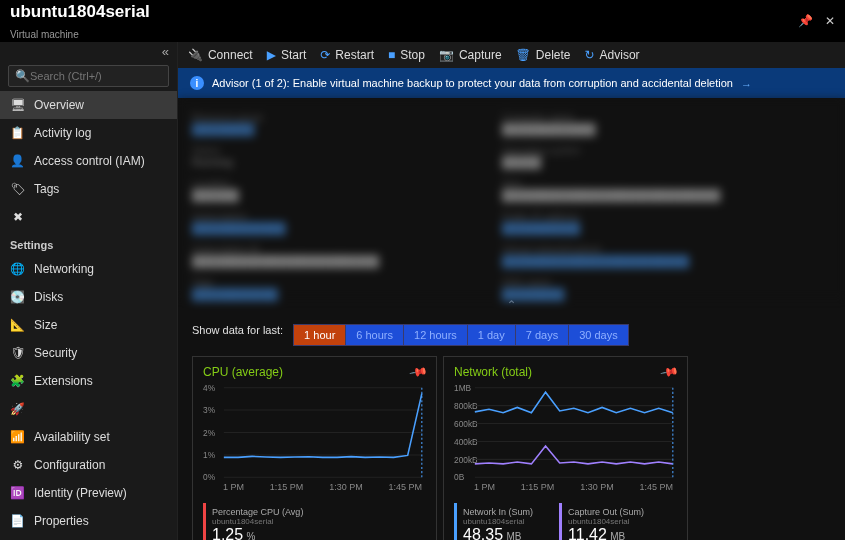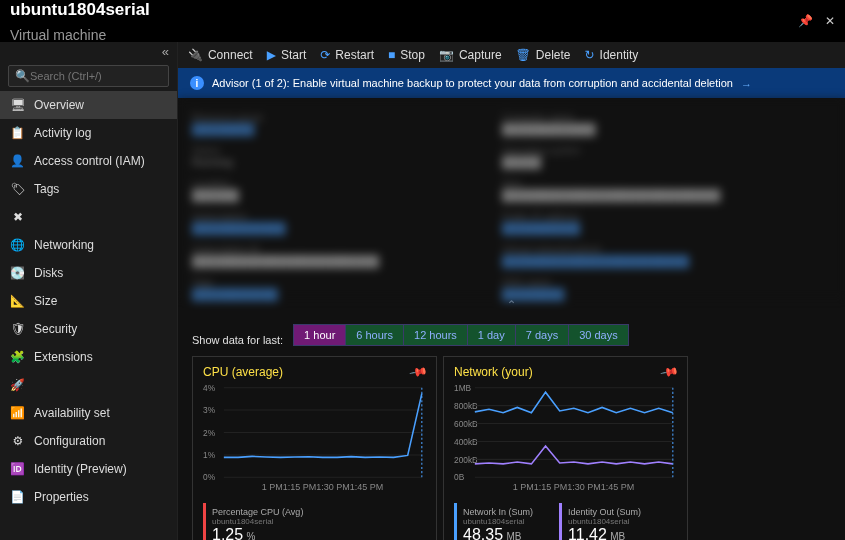--- a/index.html
+++ b/index.html
@@ -1,19 +1,19 @@
 <!DOCTYPE html>
 <html><head>
 <meta charset="utf-8">
 <style>
 *{box-sizing:border-box;margin:0;padding:0;font-family:"Segoe UI",Arial,sans-serif}
 body{background:#111;color:#e0e0e0;font-size:12px;width:845px;height:540px;overflow:hidden}
 .topbar{display:flex;align-items:center;padding:6px 10px;background:#000;height:42px}
 .topbar .title{font-size:17px;font-weight:600;color:#fff}
-.topbar .subtitle{font-size:14px;color:#999;margin-top:7px}
+.topbar .subtitle{font-size:10px;color:#999;margin-top:7px}
 .topbar .spacer{flex:1}
 .topbar .win-icon{color:#ccc;margin-left:12px;cursor:pointer}
 .main{display:flex;height:498px}
 .sidebar{width:178px;background:#1a1a1a;border-right:1px solid #222;display:flex;flex-direction:column}
 .search{margin:4px 8px;border:1px solid #444;background:#222;display:flex;align-items:center;padding:3px 6px;border-radius:2px}
 .search input{background:transparent;border:none;color:#999;font-size:11px;flex:1;outline:none}
 .collapse{text-align:right;padding:2px 8px;color:#aaa;font-size:13px}
 .nav{flex:1;overflow-y:auto}
 .nav-item{display:flex;align-items:center;padding:6px 10px;cursor:pointer;font-size:12px;color:#ddd}
 .nav-item.active{background:#3a3a3a}
@@ -25,32 +25,32 @@
 .toolbar .tbtn .ti{color:#4aa0ff;font-size:12px}
 .advisor{background:#0a3a7a;color:#fff;padding:8px 12px;font-size:11px;display:flex;align-items:center;gap:8px}
 .advisor .info-i{width:14px;height:14px;border-radius:50%;background:#3a8fff;display:flex;align-items:center;justify-content:center;font-size:10px;font-weight:bold;color:#fff}
 .details{padding:14px;background:#111;position:relative;height:200px;filter:blur(4px);opacity:0.5}
 .details .col{display:inline-block;width:48%;vertical-align:top}
 .details .row{margin-bottom:10px}
 .details .lbl{color:#888;font-size:10px}
 .details .val{color:#ddd;font-size:11px}
 .details .link{color:#4aa0ff}
 .chart-section{padding:8px 14px;background:#111}
-.range-row{display:flex;align-items:flex-end;gap:10px;font-size:11px;margin-bottom:10px}
+.range-row{display:flex;align-items:flex-start;gap:10px;font-size:11px;margin-bottom:10px}
 .range-btns{display:flex;border:1px solid #3a3a6a}
-.range-btn{padding:4px 10px;font-size:11px;background:#14532d;color:#8fb0ff;border-right:1px solid #3a3a6a;cursor:pointer}
+.range-btn{padding:4px 10px;font-size:11px;background:#1d4ed8;color:#8fb0ff;border-right:1px solid #3a3a6a;cursor:pointer}
 .range-btn:last-child{border-right:none}
-.range-btn.active{background:#701a75;color:#fff}
+.range-btn.active{background:#c2410c;color:#fff}
 .charts{display:flex;gap:6px}
 .chart-card{border:1px solid #333;background:#111;width:245px;padding:8px 10px;position:relative}
-.chart-title{font-size:12px;color:#fde047}
+.chart-title{font-size:12px;color:#84cc16}
 .pin{position:absolute;top:8px;right:10px;color:#ccc;transform:rotate(35deg)}
 .chart-area{height:95px;position:relative;margin-top:6px}
 .chart-area svg{width:100%;height:100%}
-.x-labels{display:flex;justify-content:center;font-size:9px;color:#888;padding:2px 4px 0 20px}
+.x-labels{display:flex;justify-content:space-between;font-size:9px;color:#888;padding:2px 4px 0 20px}
 .metric{display:flex;gap:24px;margin-top:11px;padding-top:4px;border-left:3px solid #ef4444;padding-left:6px}
 .metric-lbl{font-size:9px;color:#aaa}
 .metric-sub{font-size:8px;color:#777}
 .metric-val{font-size:16px;color:#fff;font-weight:400}
 .metric-unit{font-size:10px;color:#aaa}
 .sep{text-align:center;color:#666;margin:0 0 4px}
 </style>
 </head>
 <body>
 
@@ -84,20 +84,21 @@
           <span class="nav-icon">👤</span>
           <span>Access control (IAM)</span>
         </div>
         <div class="nav-item">
           <span class="nav-icon">🏷</span>
           <span>Tags</span>
         </div>
         <div class="nav-item">
           <span class="nav-icon">✖</span>
         </div>
+        <div class="nav-header">Settings</div>
         <div class="nav-item">
           <span class="nav-icon">🌐</span>
           <span>Networking</span>
         </div>
         <div class="nav-item">
           <span class="nav-icon">💽</span>
           <span>Disks</span>
         </div>
         <div class="nav-item">
           <span class="nav-icon">📐</span>
@@ -154,21 +155,21 @@
         <div class="tbtn">
           <span class="ti">📷</span>
           <span>Capture</span>
         </div>
         <div class="tbtn">
           <span class="ti">🗑</span>
           <span>Delete</span>
         </div>
         <div class="tbtn">
           <span class="ti">↻</span>
-          <span>Identity</span>
+          <span>Advisor</span>
         </div>
       </div>
     <div class="advisor">
       <span class="info-i">i</span>
       <span>Advisor (1 of 2): Enable virtual machine backup to protect your data from corruption and accidental deletion</span>
       <span style="color:#6ab0ff">→</span>
     </div>
     <div class="details">
       <div class="col">
         <div class="row">
@@ -262,21 +263,21 @@
             </div>
             <div class="metric">
               <div>
                 <div class="metric-lbl">Percentage CPU (Avg)</div>
                 <div class="metric-sub">ubuntu1804serial</div>
                 <div><span class="metric-val">1.25</span> <span class="metric-unit">%</span></div>
               </div>
             </div>
           </div>
           <div class="chart-card">
-            <div class="chart-title">Network (your)</div>
+            <div class="chart-title">Network (total)</div>
             <span class="pin">📌</span>
             <div class="chart-area"><svg viewBox="0 0 214 86">
                 <text x="0" y="3" fill="#888" font-size="8">1MB</text>
                 <line x1="20" y1="0" x2="210" y2="0" stroke="#222"></line>
                 <text x="0" y="20.2" fill="#888" font-size="8">800kB</text>
                 <line x1="20" y1="17.2" x2="210" y2="17.2" stroke="#222"></line>
                 <text x="0" y="37.4" fill="#888" font-size="8">600kB</text>
                 <line x1="20" y1="34.4" x2="210" y2="34.4" stroke="#222"></line>
                 <text x="0" y="54.6" fill="#888" font-size="8">400kB</text>
                 <line x1="20" y1="51.6" x2="210" y2="51.6" stroke="#222"></line>
@@ -297,21 +298,21 @@
             <div style="display:flex;gap:26px">
               <div class="metric" style="border-left-color:#4aa0ff">
                 <div>
                   <div class="metric-lbl">Network In (Sum)</div>
                   <div class="metric-sub">ubuntu1804serial</div>
                   <div><span class="metric-val">48.35</span> <span class="metric-unit">MB</span></div>
                 </div>
               </div>
               <div class="metric" style="border-left-color:#a080ff">
                 <div>
-                  <div class="metric-lbl">Identity Out (Sum)</div>
+                  <div class="metric-lbl">Capture Out (Sum)</div>
                   <div class="metric-sub">ubuntu1804serial</div>
                   <div><span class="metric-val">11.42</span> <span class="metric-unit">MB</span></div>
                 </div>
               </div>
             </div>
           </div>
         </div>
     </div>
   </div>
 </div>

